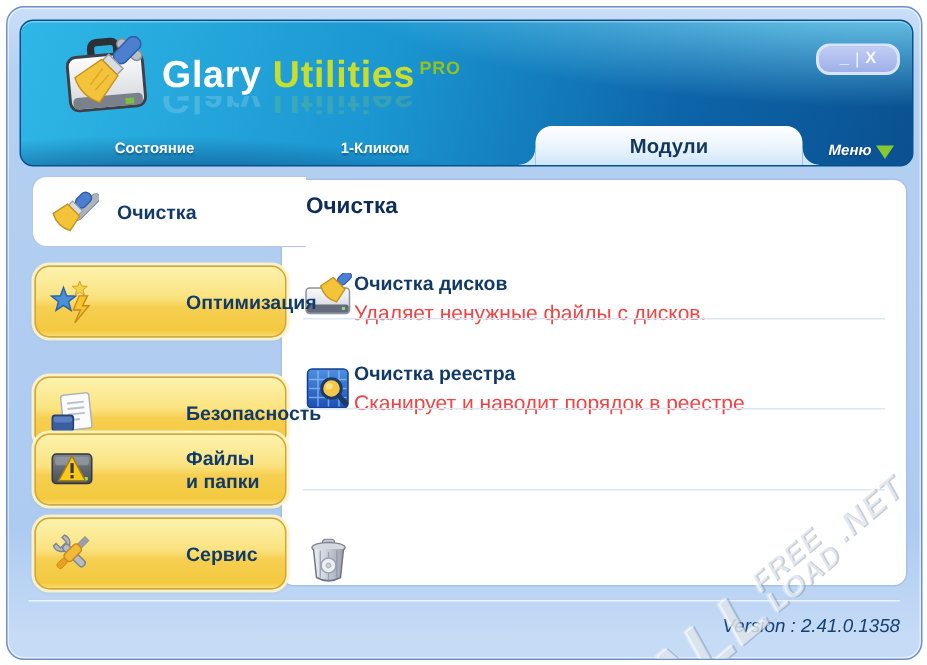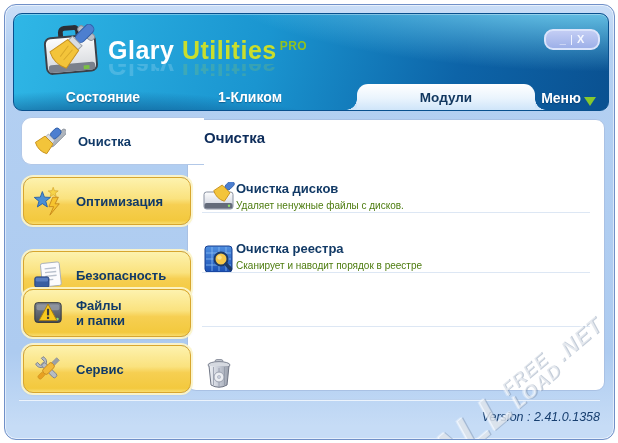--- a/index.html
+++ b/index.html
@@ -28,55 +28,55 @@
   .logo-reflection{position:absolute;left:0;top:40px;height:16px;overflow:hidden;
     transform:scaleY(-1);opacity:.17;font-size:25px;font-weight:bold;color:#fff;white-space:nowrap;letter-spacing:.5px;}
   .logo-reflection .product{color:#c9de2c;}
   .win-pill{position:absolute;right:8px;top:15px;width:52px;height:17px;border-radius:9px;
     border:2px solid #dbe4fb;background:linear-gradient(180deg,#c3cdf4,#9db0e8);
     display:flex;align-items:center;justify-content:center;gap:3px;
     color:#f4f7ff;font-size:11px;font-weight:bold;line-height:1;}
   .win-pill .win-sep{width:1px;height:10px;background:#eef2ff;}
   .win-min,.win-close{cursor:default;padding:0 2px;}
 
-  .tab{position:absolute;bottom:5px;color:#fff;font-size:14px;font-weight:bold;
+  .tab{position:absolute;bottom:5px;color:#fff;font-size:10px;font-weight:bold;
     text-align:center;text-shadow:0 1px 1px rgba(0,40,80,.45);cursor:default;}
   .tab-0{left:34px;width:110px;}
   .tab-1{left:181px;width:110px;}
-  .tab-menu{right:12px;bottom:4px;display:flex;align-items:flex-end;}
+  .tab-menu{right:12px;bottom:4px;display:flex;align-items:flex-end;font-style:italic;}
   .menu-arrow{width:0;height:0;border-left:6px solid transparent;border-right:6px solid transparent;
     border-top:9px solid #86c82e;margin-left:3px;margin-top:2px;}
   .tab-active{position:absolute;left:343px;bottom:0;width:178px;height:26px;
     border-radius:11px 11px 0 0;text-align:center;line-height:27px;
     background:linear-gradient(180deg,#ffffff 0%,#eaf4fd 55%,#cfe5f9 100%);
     color:#11375f;font-size:13.5px;font-weight:bold;cursor:default;}
   .flare{position:absolute;bottom:0;width:11px;height:11px;}
   .flare-l{left:-11px;background:radial-gradient(circle 11px at 0 0, rgba(0,0,0,0) 10.5px, #cfe5f9 11px);}
   .flare-r{right:-11px;background:radial-gradient(circle 11px at 100% 0, rgba(0,0,0,0) 10.5px, #cfe5f9 11px);}
 
   
   .side-btn{position:absolute;display:flex;align-items:center;cursor:default;}
   .side-btn svg{width:32px;height:32px;flex:0 0 32px;}
   .side-label{font-size:13px;font-weight:bold;color:#113a68;margin-left:12px;line-height:15px;}
   .side-active{left:16px;top:112px;width:170px;height:46px;z-index:3;background:#fff;
     border:1px solid #b2c8e8;border-right:none;border-radius:10px 0 0 10px;padding-left:12px;}
   .yellow{left:18px;width:158px;height:46px;z-index:2;padding-left:8px;
     background:linear-gradient(180deg,#fdf2ae 0%,#fae27e 45%,#f6cf52 58%,#f3c93e 92%,#f8dc6e 100%);
     border:1px solid #d8a62e;border-radius:10px;
-    box-shadow:0 0 0 2px rgba(252,244,200,.95), 0 1px 3px rgba(90,110,150,.35);}
+    box-shadow:0 0 0 2px rgba(252,244,200,.95), 0 1px 3px rgba(90,110,150,.35);gap:48px;}
   .sb1{top:172px;} .sb2{top:246px;} .sb3{top:284px;} .sb4{top:340px;}
 
   
   .panel{position:absolute;left:182px;top:114px;width:416px;height:270px;z-index:1;
     background:#fff;border:1px solid #a9c1e4;border-radius:9px;}
   .panel-heading{position:absolute;left:16px;top:9px;font-size:15px;font-weight:bold;color:#0d2c5a;}
   .item{position:absolute;left:14px;right:6px;display:flex;margin-top:16px;}
   .item svg{width:34px;height:34px;flex:0 0 34px;margin-top:2px;}
   .item-title{font-size:13px;font-weight:bold;color:#123a66;line-height:17px;white-space:nowrap;}
-  .item-desc{font-size:10px;color:#4d7c0f;margin-top:3px;white-space:nowrap;}
+  .item-desc{font-size:14px;color:#ef4444;margin-top:3px;white-space:nowrap;}
   .it0{top:44px;} .it1{top:104px;} .it2{top:161px;} .it3{top:218px;}
   .divider{position:absolute;left:14px;width:388px;height:1px;background:#dde7f4;}
   .d0{top:92px;} .d1{top:152px;} .d2{top:206px;}
 
   
   .footer-line{position:absolute;left:14px;top:394px;width:581px;height:1px;background:#bcd2ee;
     box-shadow:0 1px 0 rgba(255,255,255,.7);}
   .version{position:absolute;right:14px;top:405px;font-size:12.5px;color:#173f70;font-style:italic;}
 
   

